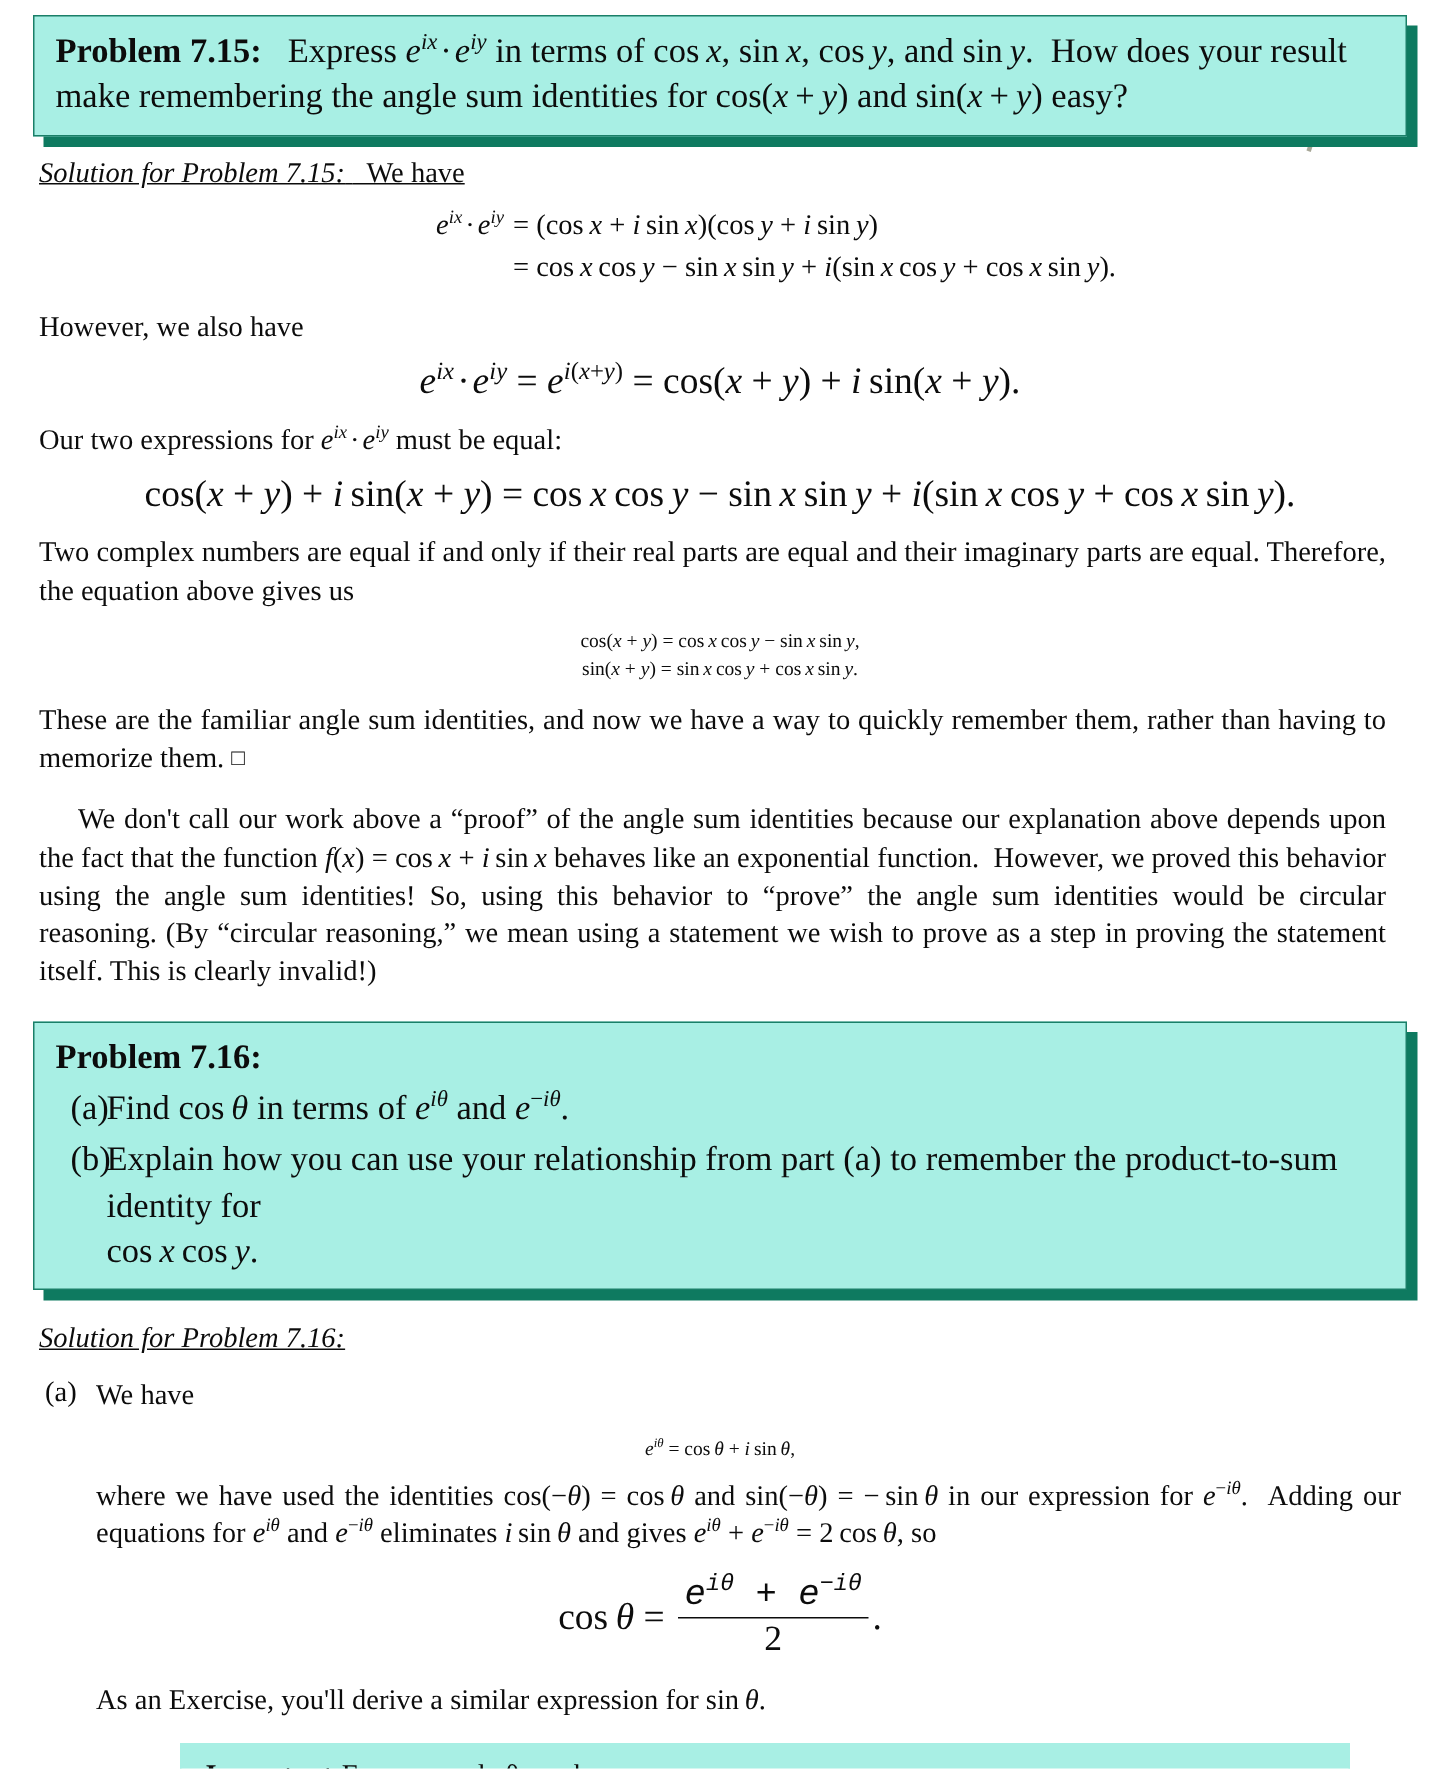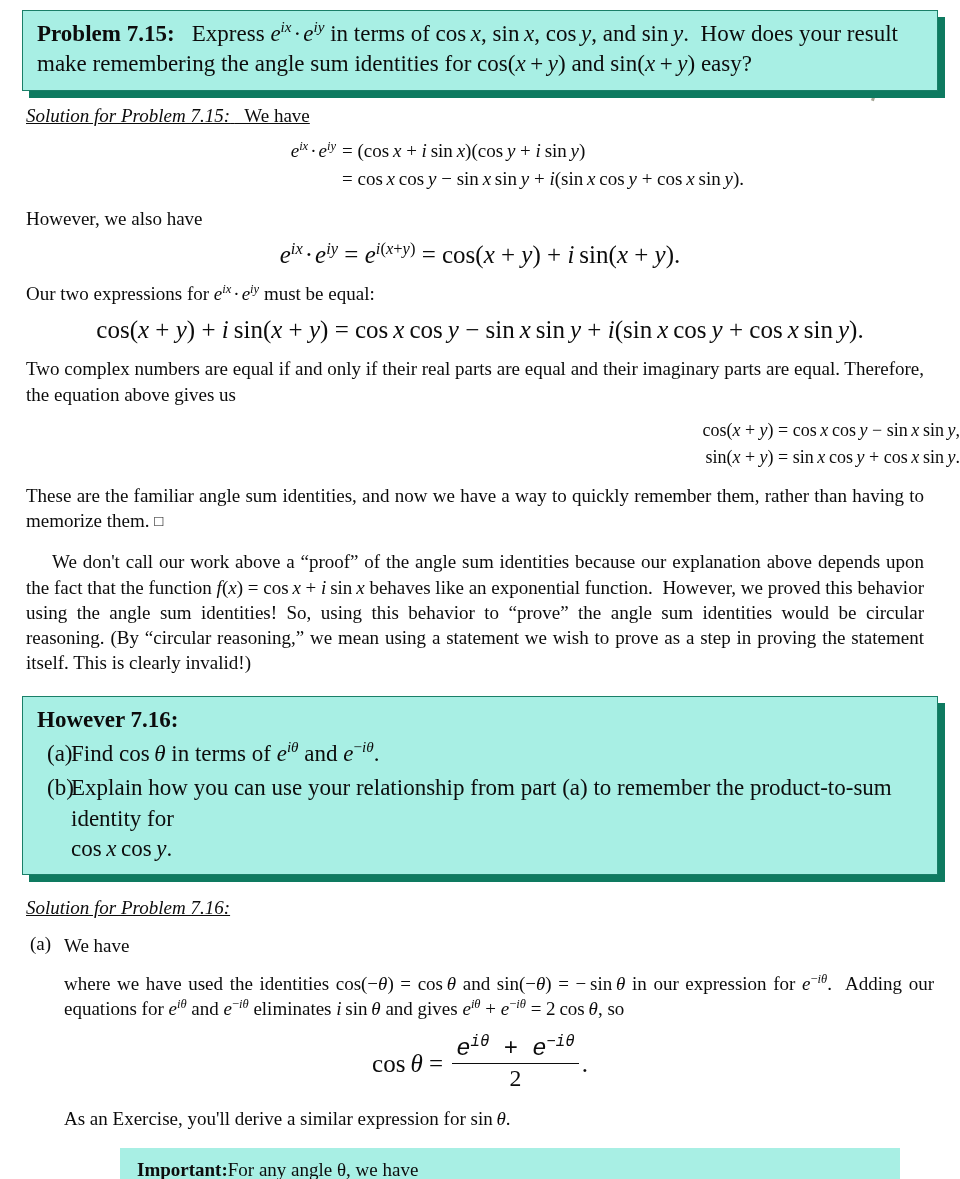--- a/index.html
+++ b/index.html
@@ -94,22 +94,22 @@
     font-size: 19px;
     line-height: 1.5;
     white-space: nowrap;
   }
   .eq-row .lhs {
     text-align: right;
     padding-right: 6px;
   }
   .eq-row .rhs { text-align: center; }
   .center-rows {
-    text-align: right;
-    font-size: 18px;
+    text-align: center;
+    font-size: 13px;
     line-height: 1.5;
     margin-top: 10px;
   }
   
   .part {
     display: flex;
     margin: 14px 26px 0 30px;
     font-size: 19px;
   }
   .part .plabel {
@@ -236,21 +236,21 @@
     <span>These are the familiar angle sum identities, and now we have a way to quickly remember them, rather than having to memorize them.</span>
     <span class="sqbox">□</span>
   </div>
 
   <div class="prose indent" style="margin-top:16px;">
     We don't call our work above a “proof” of the angle sum identities because our explanation above depends upon the fact that the function <i>f</i>(<i>x</i>) = cos <i>x</i> + <i>i</i> sin <i>x</i> behaves like an exponential function. &nbsp;However, we proved this behavior using the angle sum identities! So, using this behavior to “prove” the angle sum identities would be circular reasoning. (By “circular reasoning,” we mean using a statement we wish to prove as a step in proving the statement itself. This is clearly invalid!)
   </div>
 
   <div class="problem-box" style="margin-top:20px;">
     <div class="problem-body">
-      <div class="ptitle">However 7.16:</div>
+      <div class="ptitle">Problem 7.16:</div>
       <ul class="problem-list">
         <li>
           <span class="lbl">(a)</span>
           <span class="txt">Find cos <i>θ</i> in terms of <i>e</i><sup><i>iθ</i></sup> and <i>e</i><sup>−<i>iθ</i></sup>.</span>
         </li>
         <li>
           <span class="lbl">(b)</span>
           <span class="txt">Explain how you can use your relationship from part (a) to remember the product-to-sum identity for<br>cos <i>x</i> cos <i>y</i>.</span>
         </li>
       </ul>
@@ -258,20 +258,21 @@
   </div>
 
   <div class="solution-head" style="margin-top:22px;">Solution for Problem 7.16:</div>
 
   <div class="part">
     <span class="plabel">(a)</span>
     <span class="pbody">We have</span>
   </div>
 
   <div class="center-rows" style="margin-top:12px;">
+    <div><i>e</i><sup><i>iθ</i></sup> = cos <i>θ</i> + <i>i</i> sin <i>θ</i>,</div>
   </div>
 
   <div class="part" style="margin-top:10px;">
     <span class="plabel"></span>
     <span class="pbody">
       where we have used the identities cos(−<i>θ</i>) = cos <i>θ</i> and sin(−<i>θ</i>) = − sin <i>θ</i> in our expression for <i>e</i><sup>−<i>iθ</i></sup>. &nbsp;Adding our equations for <i>e</i><sup><i>iθ</i></sup> and <i>e</i><sup>−<i>iθ</i></sup> eliminates <i>i</i> sin <i>θ</i> and gives <i>e</i><sup><i>iθ</i></sup> + <i>e</i><sup>−<i>iθ</i></sup> = 2 cos <i>θ</i>, so
     </span>
   </div>
 
   <div class="eq" style="margin-top:14px;">

